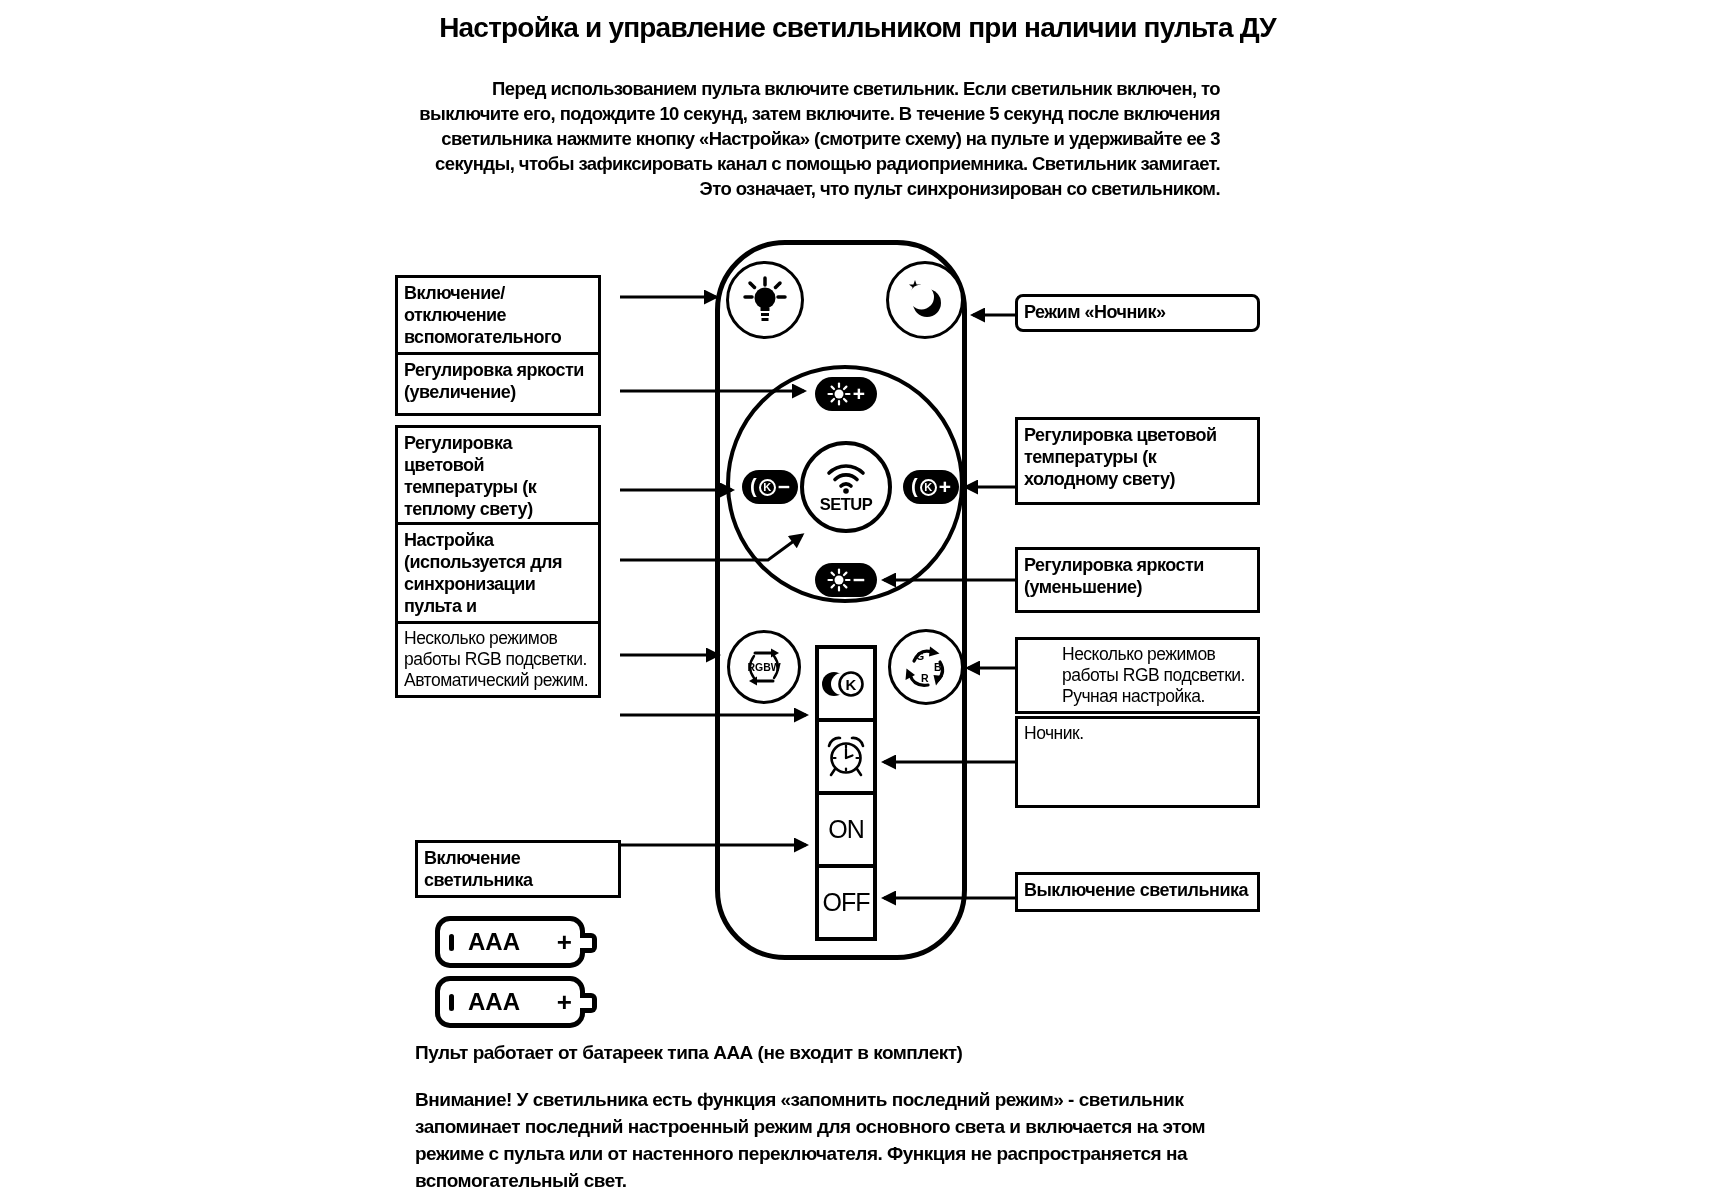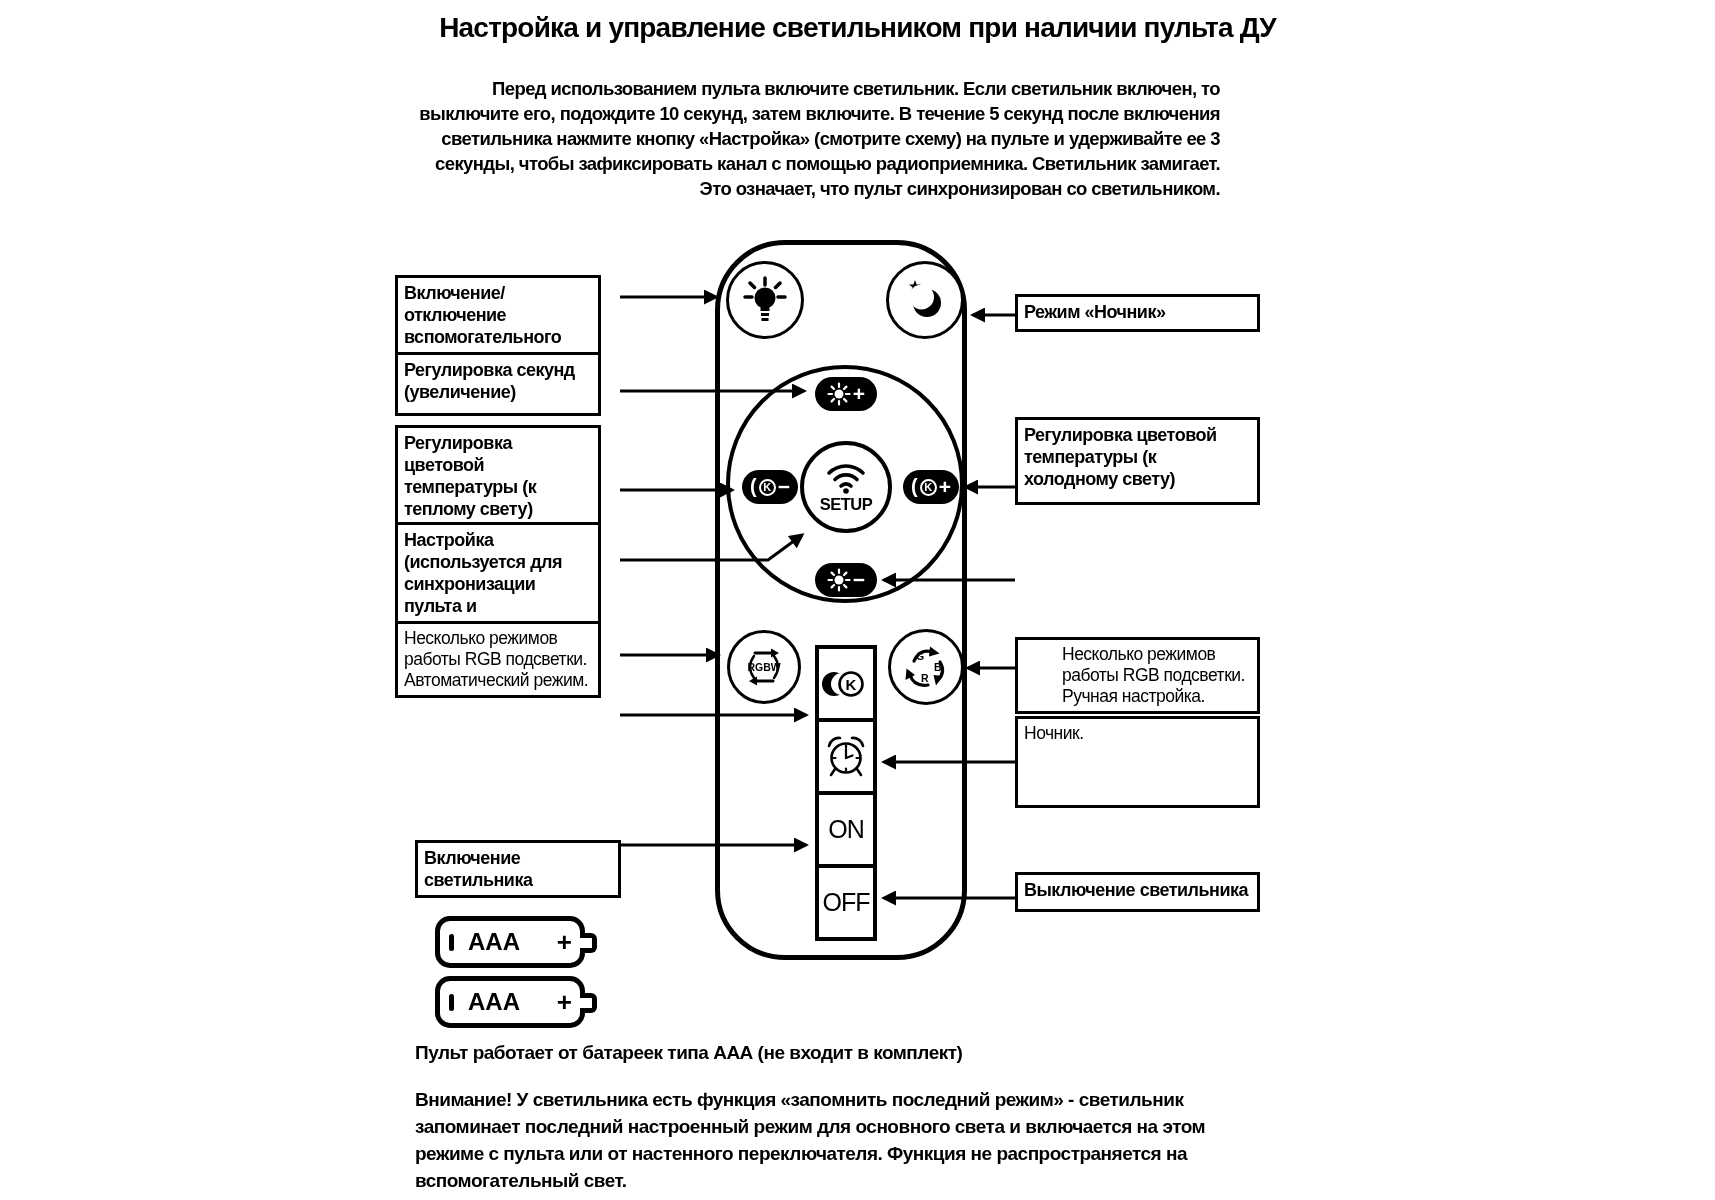--- a/index.html
+++ b/index.html
@@ -19,21 +19,21 @@
   .lc { left:395px; width:206px; }
   .lc1 { top:275px; min-height:64px; }
   .lc2 { top:352px; min-height:64px; }
   .lc3 { top:425px; min-height:86px; }
   .lc4 { top:522px; min-height:86px; }
   .lc5 { top:621px; min-height:66px; }
   .lc6 { top:695px; min-height:128px; }
   .lc7 { top:840px; min-height:36px;margin-left:20px; }
 
   .rc { left:1015px; width:245px; }
-  .rc1 { top:294px; min-height:38px; }
+  .rc1 { top:294px; min-height:38px;border-radius:8px; }
   .rc2 { top:417px; min-height:88px; }
   .rc3 { top:547px; min-height:66px; }
   .rc4 { top:637px; min-height:70px;padding-left:44px; }
   .rc5 { top:716px; min-height:92px; }
   .rc6 { top:872px; min-height:40px; }
 
   .connectors { position:absolute; left:0; top:0; z-index:1; pointer-events:none; }
 
   .remote { position:absolute; left:715px; top:240px; width:252px; height:720px;
             border:5px solid #000; border-radius:70px; background:#fff; z-index:0; }
@@ -102,28 +102,29 @@
       <line x1="1015" y1="315" x2="973" y2="315" marker-end="url(#ah)"></line>
       <line x1="1015" y1="487" x2="966" y2="487" marker-end="url(#ah)"></line>
       <line x1="1015" y1="580" x2="884" y2="580" marker-end="url(#ah)"></line>
       <line x1="1015" y1="668" x2="968" y2="668" marker-end="url(#ah)"></line>
       <line x1="1015" y1="762" x2="884" y2="762" marker-end="url(#ah)"></line>
       <line x1="1015" y1="898" x2="884" y2="898" marker-end="url(#ah)"></line>
     </g>
   </svg>
 
   <div class="callout lc lc1">Включение/отключение вспомогательного света</div>
-  <div class="callout lc lc2">Регулировка секунд (увеличение)</div>
+  <div class="callout lc lc2">Регулировка яркости (увеличение)</div>
   <div class="callout lc lc3">Регулировка цветовой температуры (к теплому свету)</div>
   <div class="callout lc lc4">Настройка (используется для синхронизации пульта и светильника)</div>
   <div class="callout lc lc5 regular">Несколько режимов работы RGB подсветки. Автоматический режим.</div>
   <div class="callout lc lc7">Включение светильника</div>
 
   <div class="callout rc rc1">Режим «Ночник»</div>
   <div class="callout rc rc2">Регулировка цветовой температуры (к холодному свету)</div>
+  <div class="callout rc rc3">Регулировка яркости (уменьшение)</div>
   <div class="callout rc rc4 regular">Несколько режимов работы RGB подсветки. Ручная настройка.</div>
   <div class="callout rc rc5 regular">Ночник.</div>
   <div class="callout rc rc6">Выключение светильника</div>
 
   <div class="remote">
 
     <div class="circle bulb-btn">
       <svg width="46" height="50" viewBox="0 0 46 50">
         <g stroke="#000" stroke-width="3.5" stroke-linecap="round">
           <line x1="23" y1="3" x2="23" y2="10"></line>

